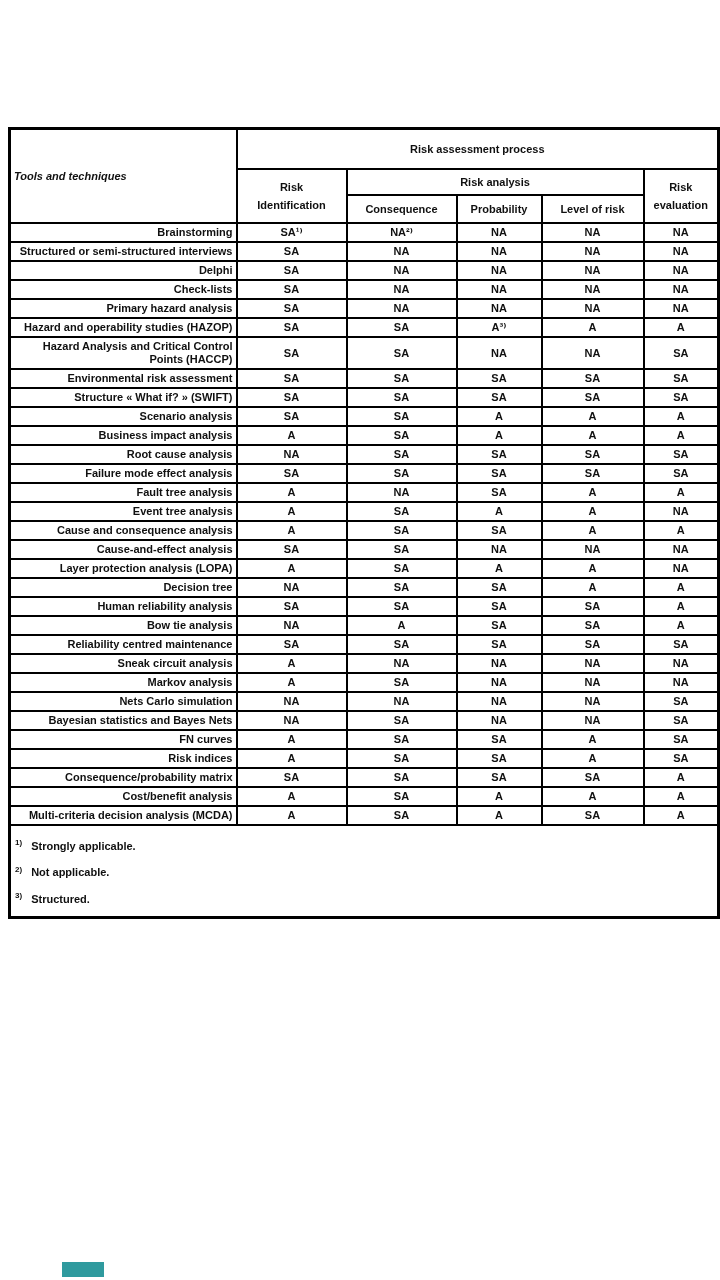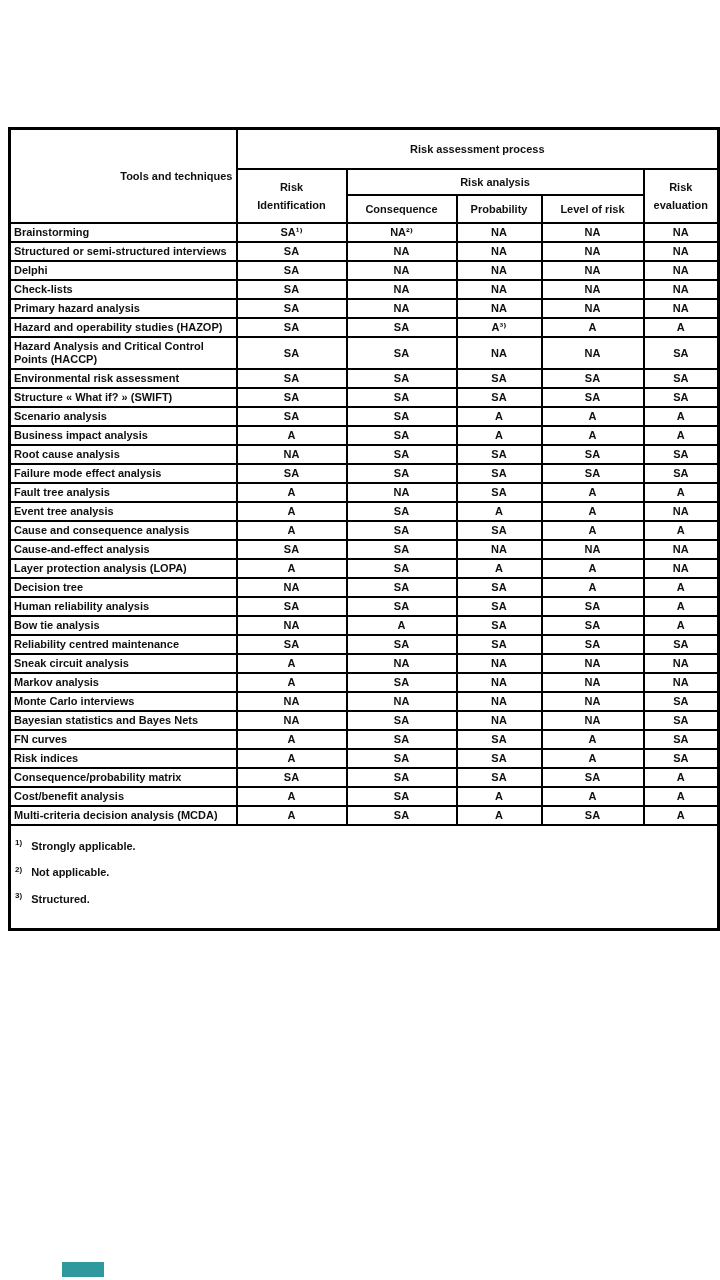--- a/index.html
+++ b/index.html
@@ -26,35 +26,35 @@
     font-weight:bold;
     font-size:11px;
     color:#101010;
     vertical-align:middle;
     padding:2px 3px;
   }
   th.hdr{ }
   th.hdr-process{ height:34px; font-size:11.5px; }
   th.hdr-analysis{ height:20px;border-radius:11px; }
   th.hdr-sub{ height:22px;margin-top:47px; }
-  th.hdr-tools{ text-align:right; }
+  th.hdr-tools{ text-align:left;font-style:italic; }
   th.wrap{ white-space:pre-line; line-height:18px; }
   td.tool{
-    text-align:left;
+    text-align:right;
     line-height:13px;
     padding:5px 2px;
   }
   td.val{
     text-align:center;
     line-height:13px;
     padding:5px 2px;
   }
   tfoot td.fnbox{
     text-align:left;
-    padding:6px 4px 20px 4px;
+    padding:6px 4px 8px 4px;
   }
   .fn-line{ margin:4px 0 10px 0; line-height:13px; }
   .fn-line:last-child{ margin-bottom:2px; }
   .fn-marker{
     font-size:8px;
     vertical-align:super;
     font-weight:bold;
   }
   .fn-text{ margin-left:9px; font-size:11px; font-weight:bold; }
   .bottom-bar{
@@ -283,21 +283,21 @@
       </tr>
         <tr>
         <td class="tool">Markov analysis</td>
         <td class="val">A</td>
         <td class="val">SA</td>
         <td class="val">NA</td>
         <td class="val">NA</td>
         <td class="val">NA</td>
       </tr>
         <tr>
-        <td class="tool">Monte Carlo interviews</td>
+        <td class="tool">Nets Carlo simulation</td>
         <td class="val">NA</td>
         <td class="val">NA</td>
         <td class="val">NA</td>
         <td class="val">NA</td>
         <td class="val">SA</td>
       </tr>
         <tr>
         <td class="tool">Bayesian statistics and Bayes Nets</td>
         <td class="val">NA</td>
         <td class="val">SA</td>

